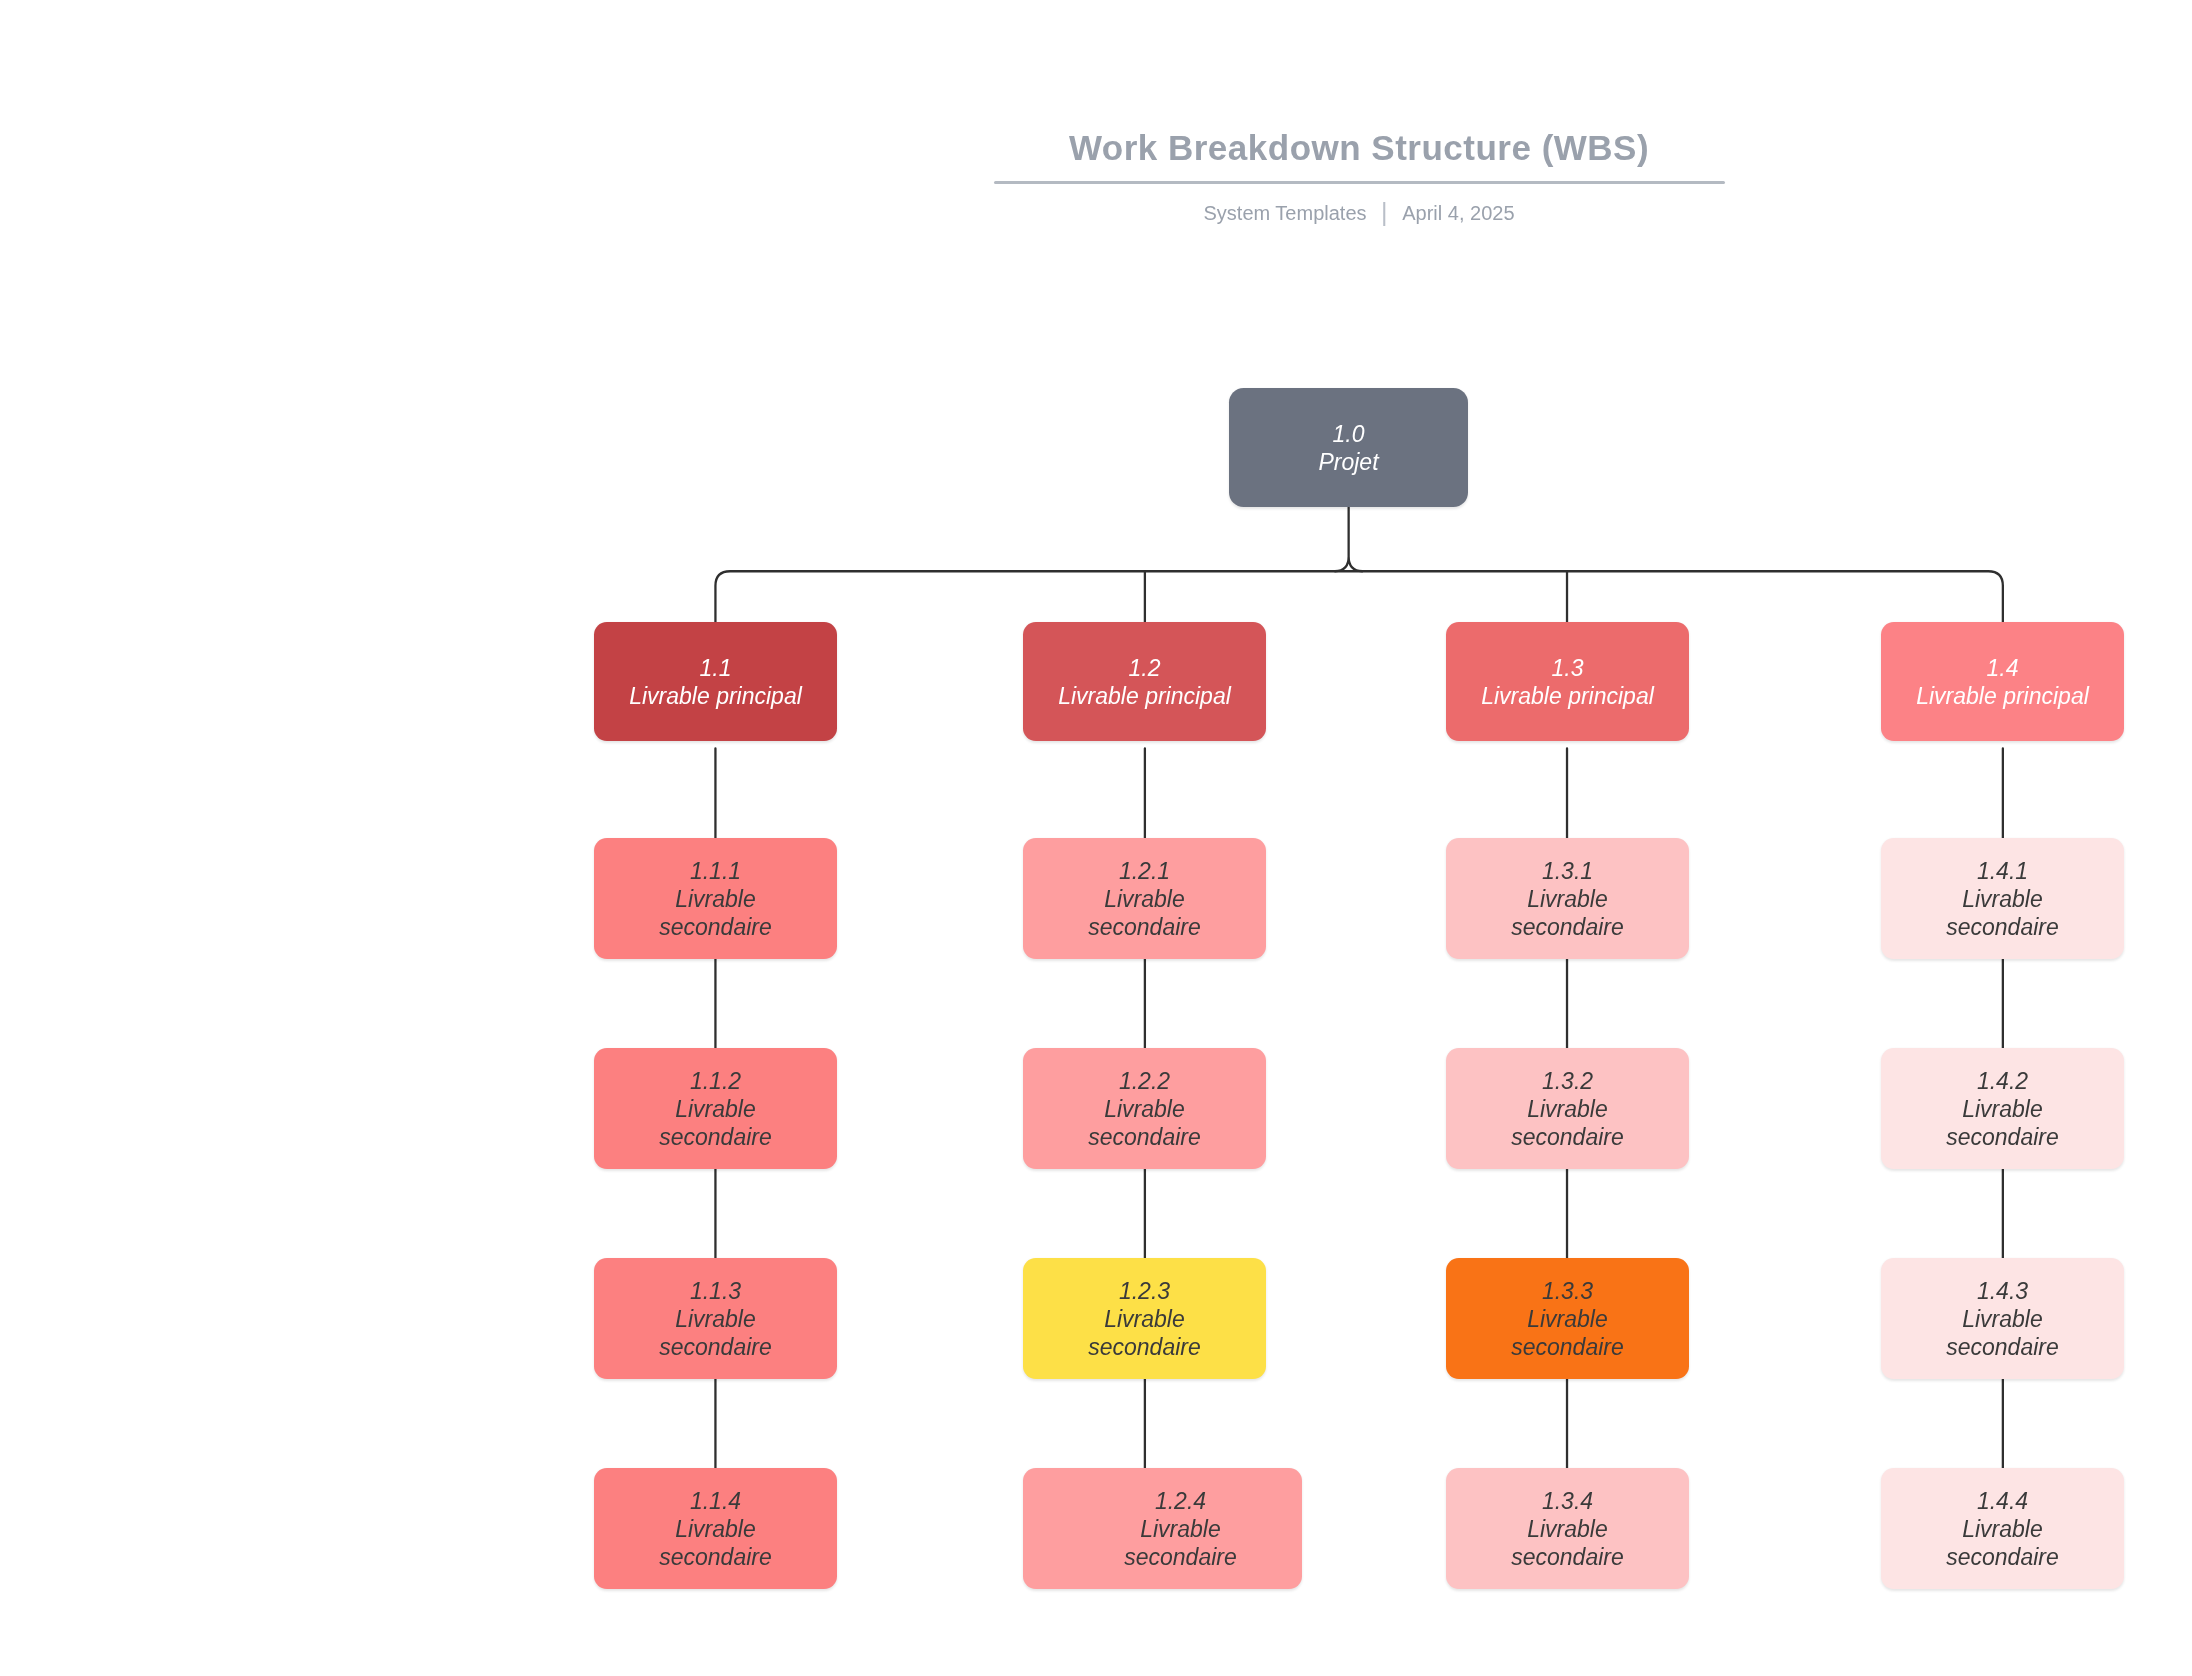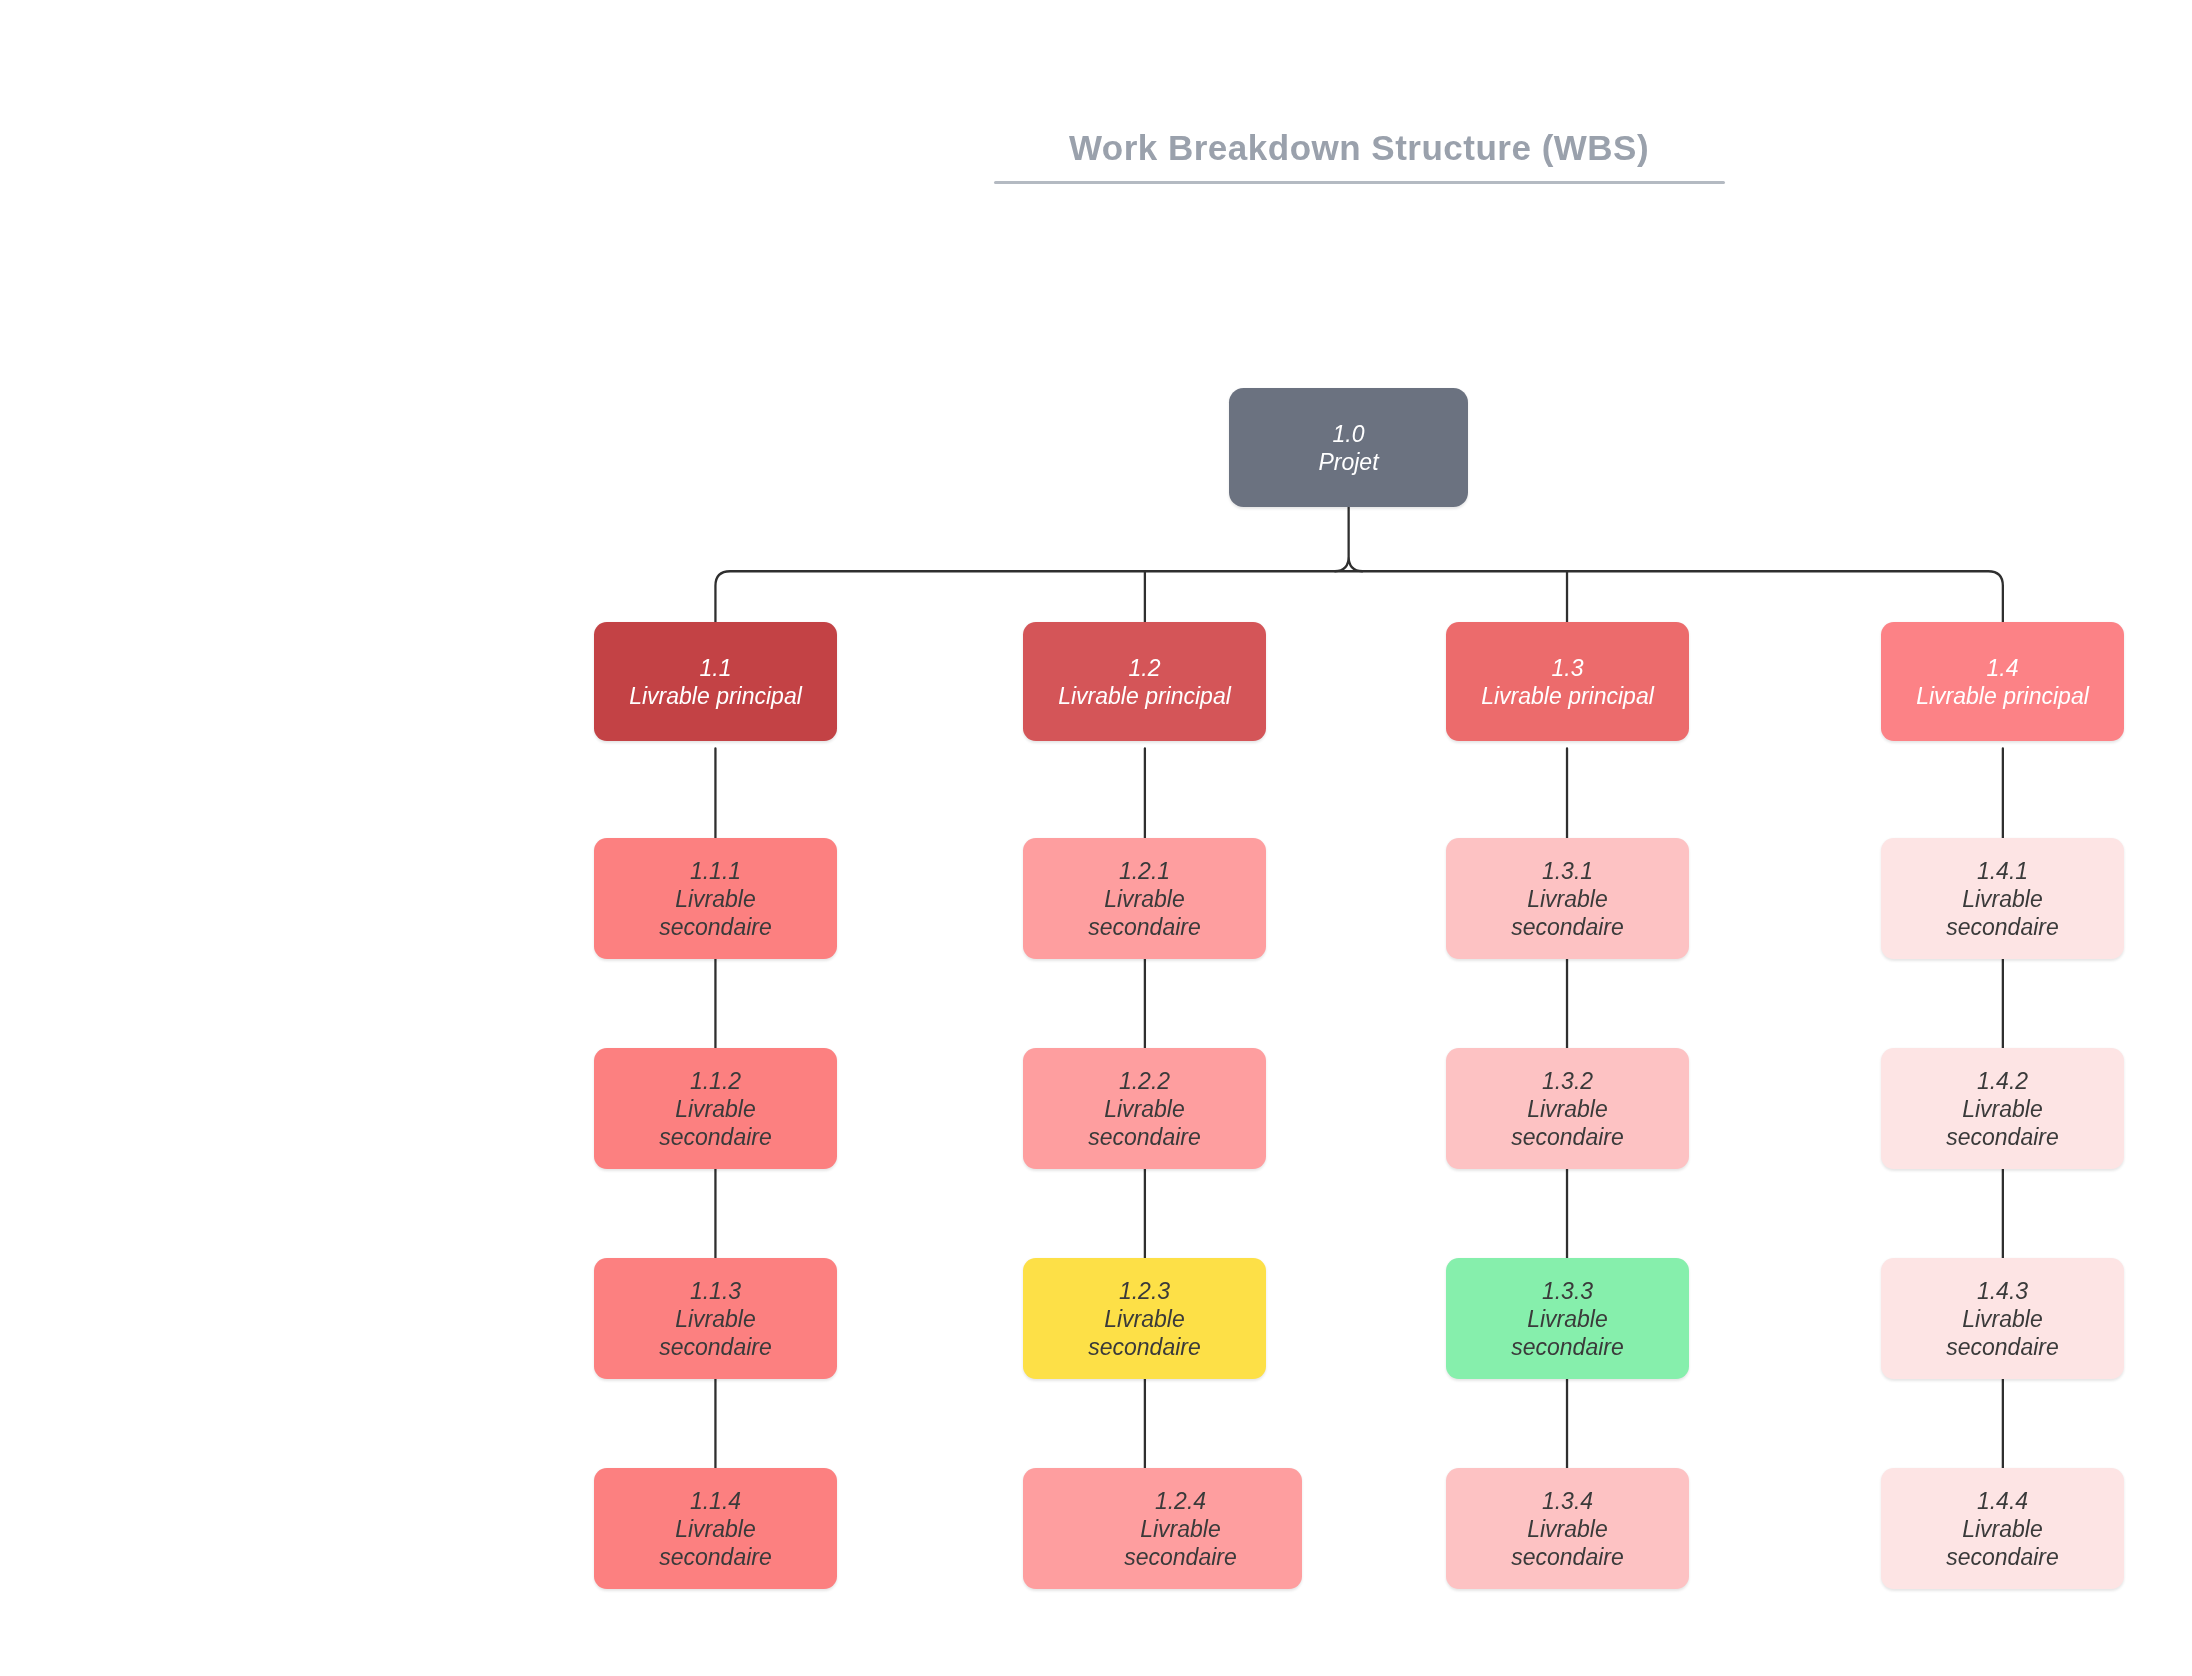--- a/index.html
+++ b/index.html
@@ -29,20 +29,25 @@
   .child{height:121px;}
   .c0{left:594px}.c1{left:1023px}.c2{left:1446px}.c3{left:1881px}
   .r0{top:838px}.r1{top:1048px}.r2{top:1258px}.r3{top:1468px}
 </style>
 </head>
 <body>
 
 <div class="header">
   <h1 class="title" style="color: rgb(154, 161, 172);">Work Breakdown Structure (WBS)</h1>
   <div class="rule" style="background-color: rgb(180, 186, 194);"></div>
+  <div class="subtitle">
+    <span style="color: rgb(154, 161, 172);">System Templates</span>
+    <span class="sep" style="color: rgb(185, 191, 200);">|</span>
+    <span style="color: rgb(154, 161, 172);">April 4, 2025</span>
+  </div>
 </div>
 
 <svg class="wires" width="2192" height="1677" viewBox="0 0 2399 1835">
   <g fill="none" stroke-width="2.5" stroke-linecap="round" stroke="#2f2f2f">
     <path d="M1476,555 V609 C1476,620 1471,625 1461,625 M1476,609 C1476,620 1481,625 1491,625"></path>
     <path d="M783,689 V641 Q783,625 799,625 H2176 Q2192,625 2192,641 V689"></path>
     <path d="M1253,625 V689 M1715,625 V689"></path>
     <path d="M783,819 V917 M783,1049 V1147 M783,1279 V1377 M783,1509 V1607"></path>
     <path d="M1253,819 V917 M1253,1049 V1147 M1253,1279 V1377 M1253,1509 V1607"></path>
     <path d="M1715,819 V917 M1715,1049 V1147 M1715,1279 V1377 M1715,1509 V1607"></path>
@@ -117,21 +122,21 @@
 <div class="node child c2 r0" style="background-color: rgb(253, 194, 195); color: rgb(58, 58, 58);">
   <div class="nid">1.3.1</div>
   <div class="nlabel">Livrable
 secondaire</div>
 </div>
 <div class="node child c2 r1" style="background-color: rgb(253, 194, 195); color: rgb(58, 58, 58);">
   <div class="nid">1.3.2</div>
   <div class="nlabel">Livrable
 secondaire</div>
 </div>
-<div class="node child c2 r2" style="background-color: #86efac; color: rgb(58, 58, 58); font-style: italic;">
+<div class="node child c2 r2" style="background-color: #f97316; color: rgb(58, 58, 58); font-style: italic;">
   <div class="nid">1.3.3</div>
   <div class="nlabel">Livrable
 secondaire</div>
 </div>
 <div class="node child c2 r3" style="background-color: rgb(253, 194, 195); color: rgb(58, 58, 58);">
   <div class="nid">1.3.4</div>
   <div class="nlabel">Livrable
 secondaire</div>
 </div>
 

